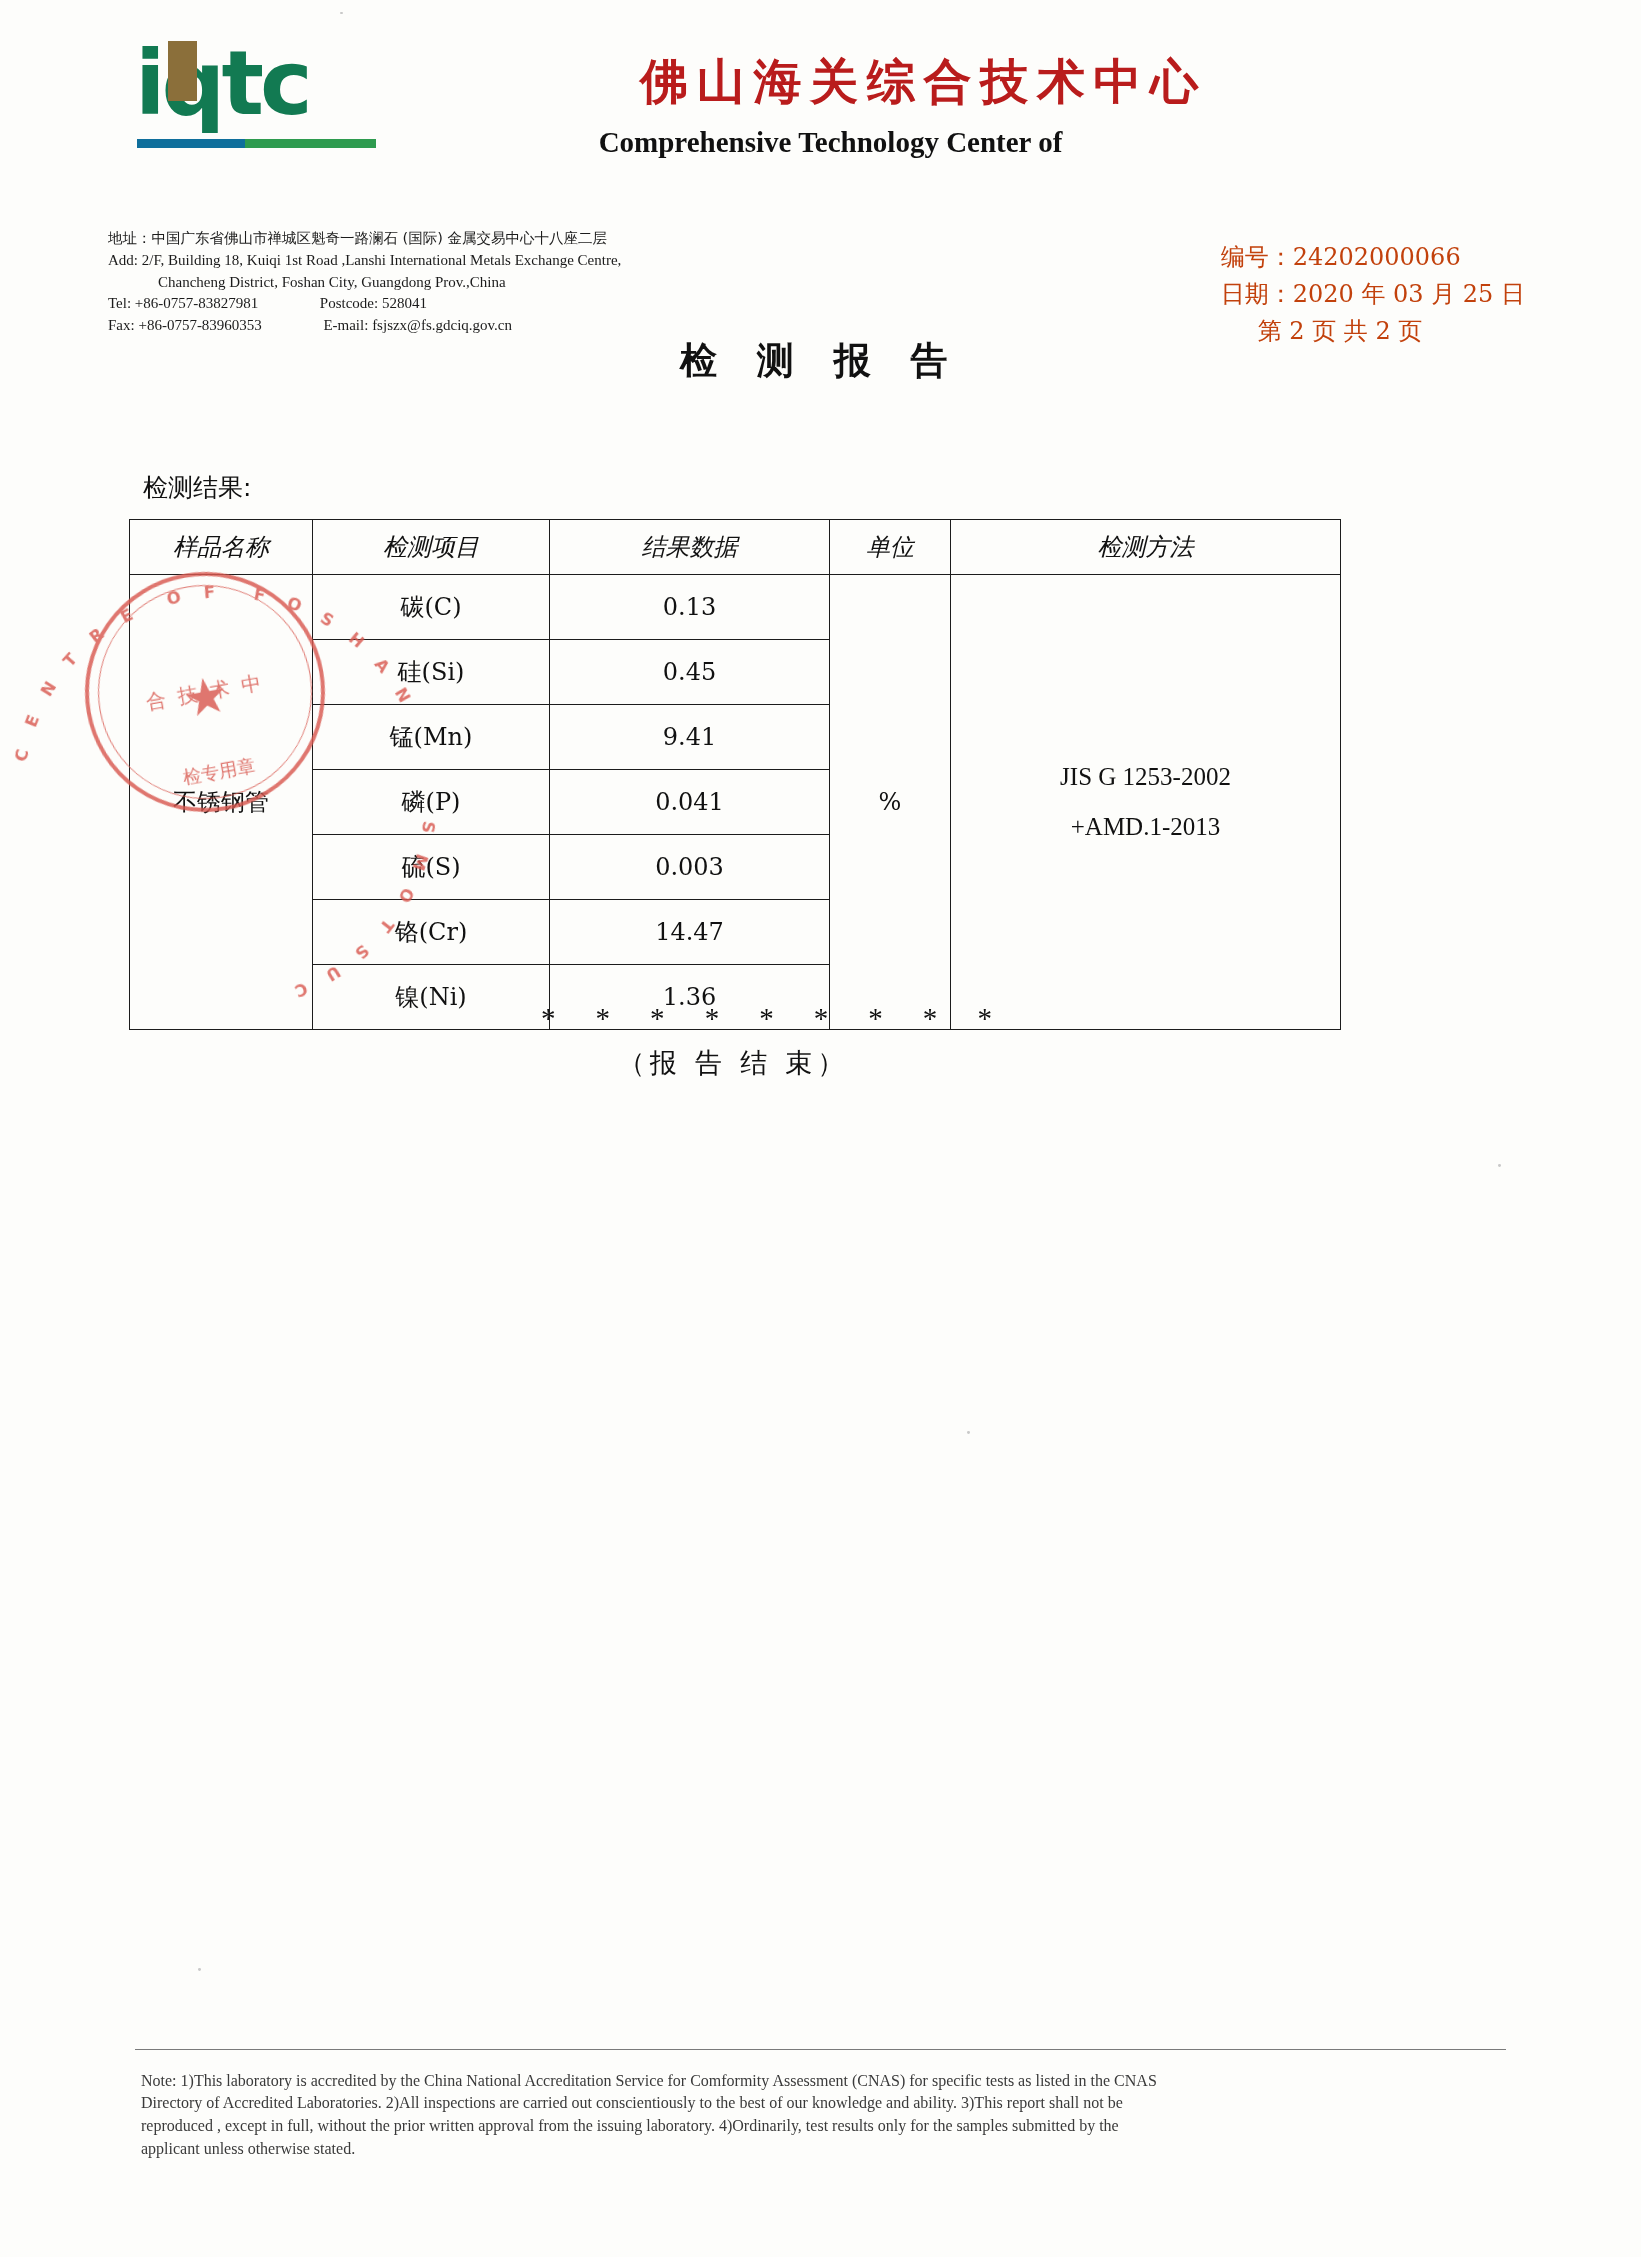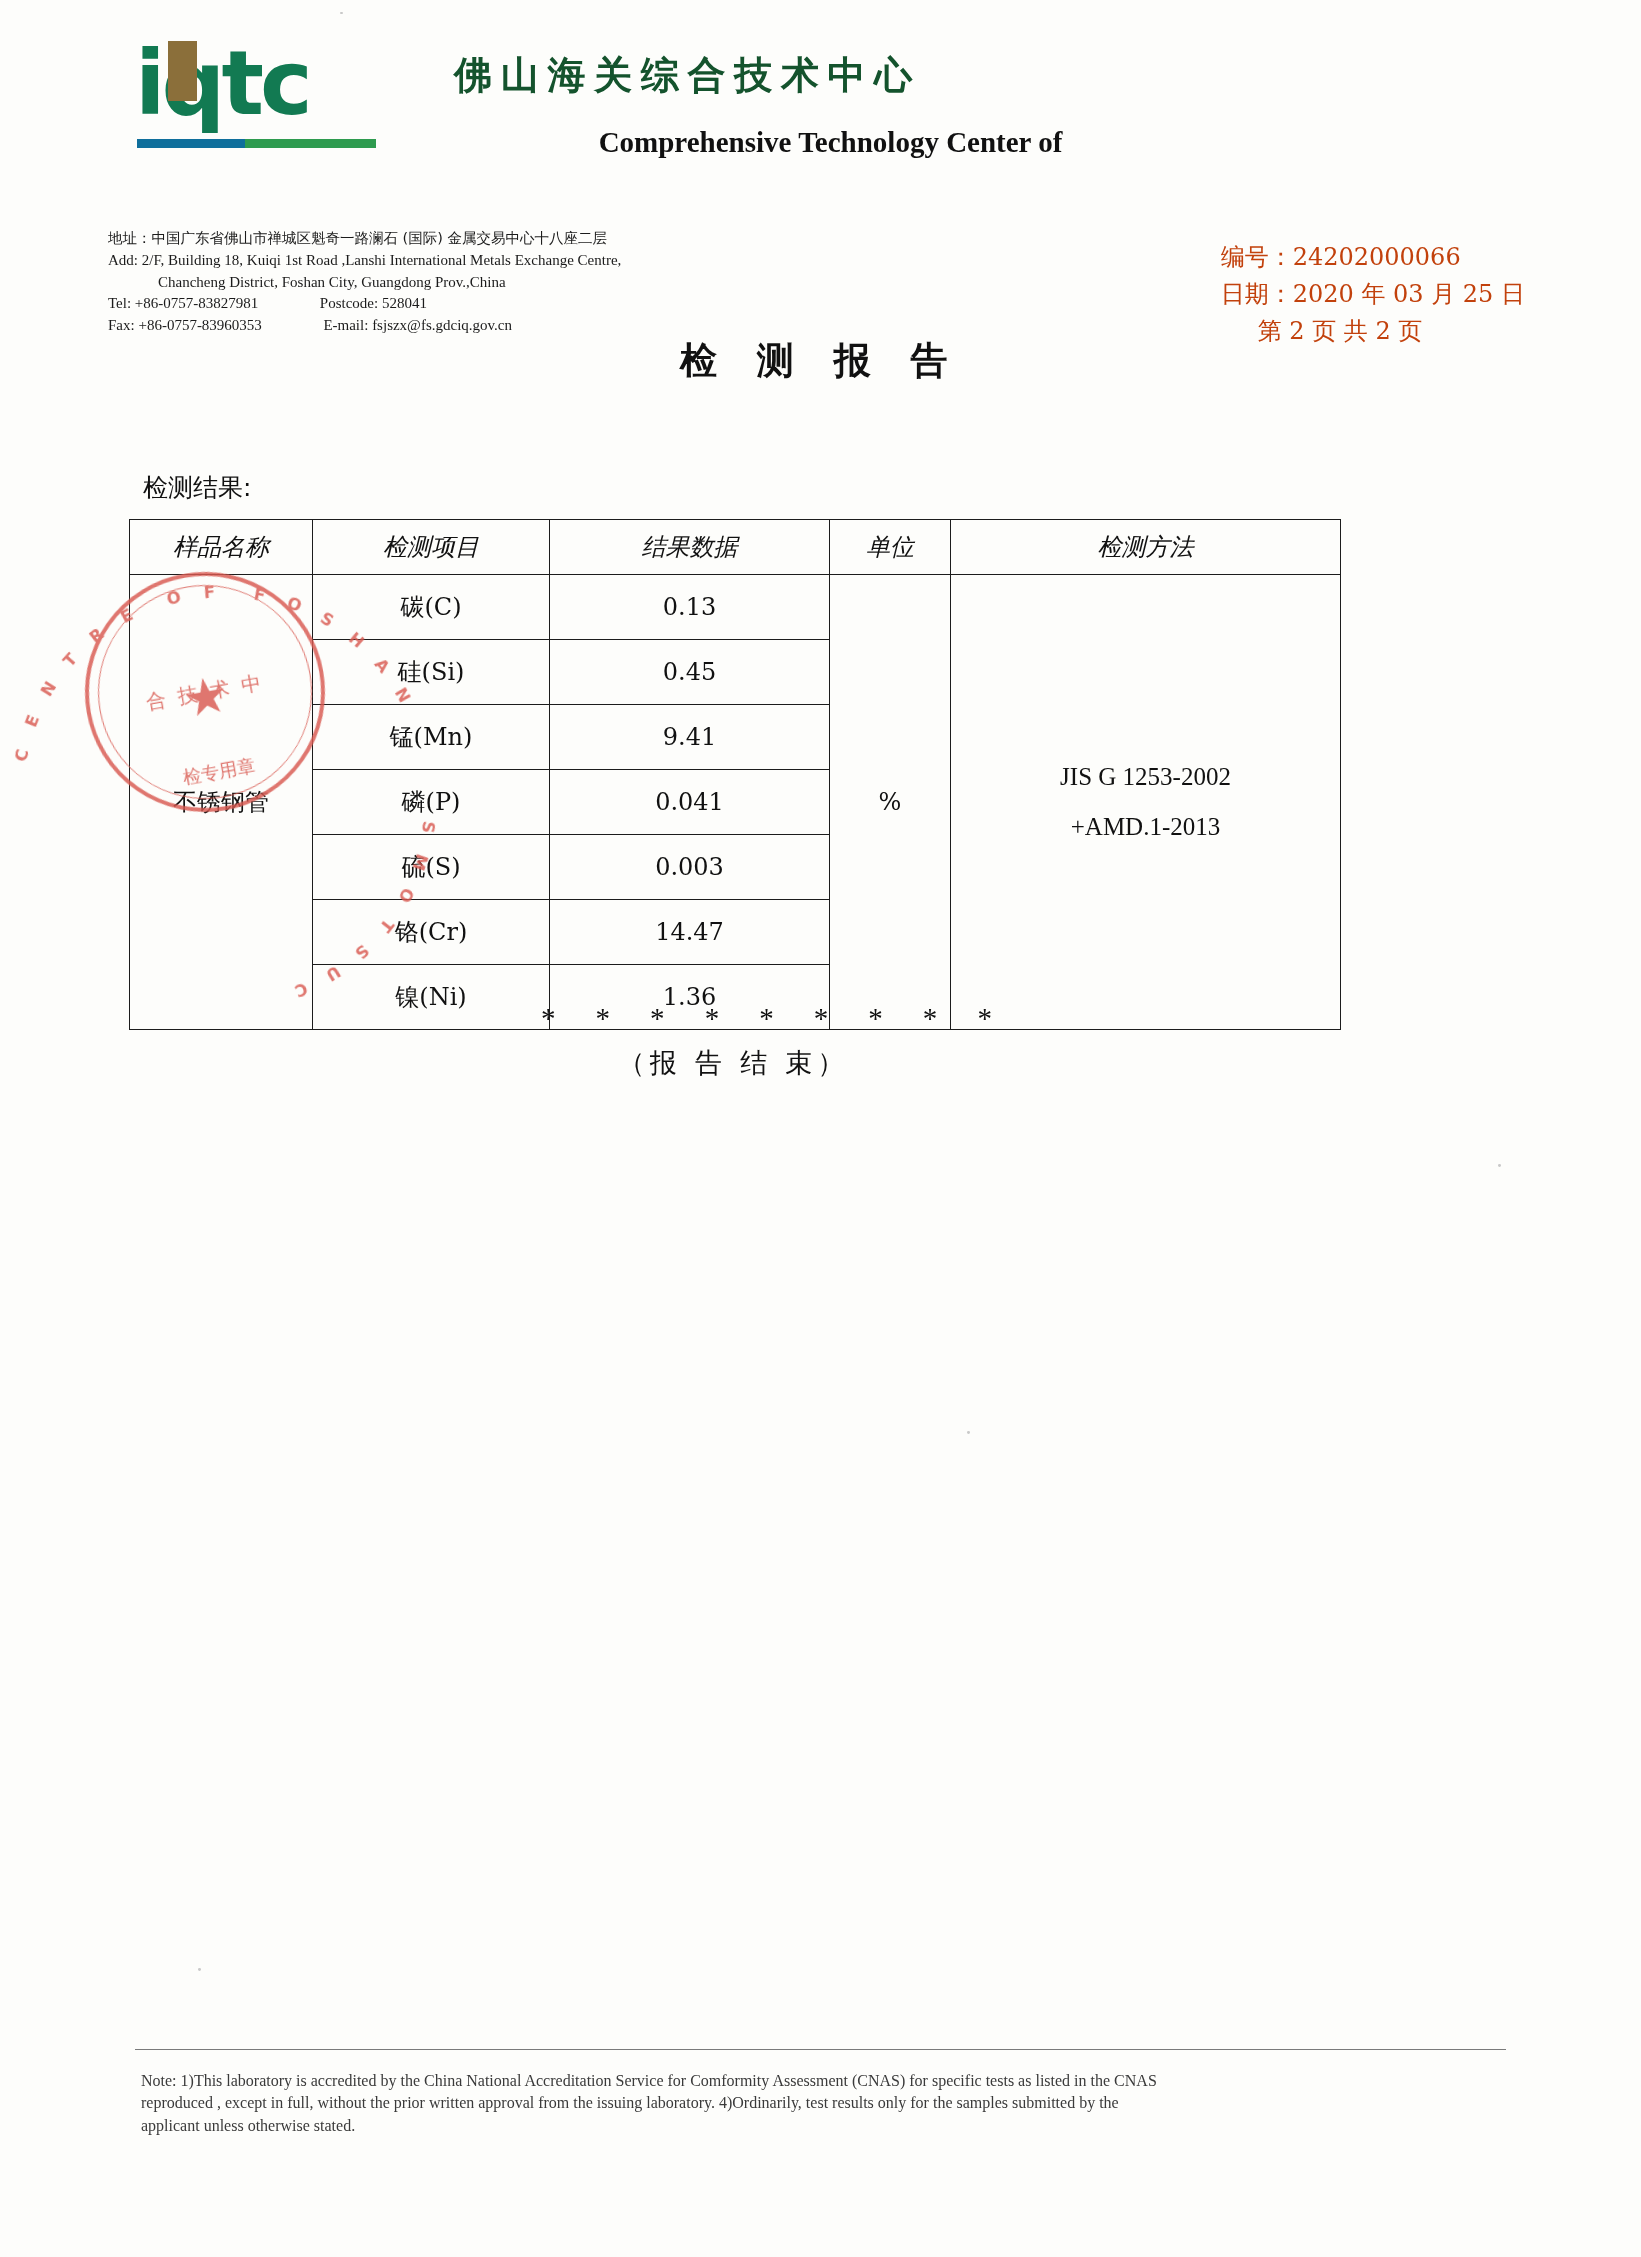--- a/index.html
+++ b/index.html
@@ -57,26 +57,26 @@
     width: 239px;
     height: 8.7px;
     background: linear-gradient(to right, #0f6f9c 0%, #0f6f9c 45%, #2e9b4f 45%, #2e9b4f 100%);
   }
 
   .org-cn {
     position: absolute;
     left: 454px;
     top: 50px;
     width: 753px;
-    text-align: left;
+    text-align: right;
     font-family: "DejaVu Serif", serif;
-    font-size: 38px;
+    font-size: 48px;
     letter-spacing: 8.7px;
     font-weight: 600;
-    color: #14532d;
+    color: #b91c1c;
   }
   .org-en1, .org-en2 {
     position: absolute;
     width: 753px;
     left: 454px;
     text-align: center;
     font-family: "Liberation Serif", serif;
     font-weight: bold;
     font-size: 29px;
     color: #111;
@@ -439,20 +439,21 @@
     </div>
     <div class="seal-center-cn">合 技 术 中</div>
     <div class="star">★</div>
     <div class="seal-bottom-cn">检专用章</div>
   </div>
 
   <div class="footer-rule"></div>
   <div class="footer">
     <div class="en">
       <div>Note:   1)This laboratory is accredited by the China National Accreditation Service for Comformity Assessment (CNAS) for specific tests as listed in the CNAS</div>
+      <div>Directory of Accredited Laboratories. 2)All inspections are carried out conscientiously to the best of our knowledge and ability. 3)This report shall not be</div>
       <div>reproduced , except in full, without the prior written approval from the issuing laboratory. 4)Ordinarily, test results only for the samples submitted by the</div>
       <div>applicant unless otherwise stated.</div>
     </div>
   </div>
 
   <div class="speck" style="left:340px; top:11.6px;"></div>
   <div class="speck" style="left:1498px; top:1164px;"></div>
   <div class="speck" style="left:198px; top:1968px;"></div>
   <div class="speck" style="left:967px; top:1431px;"></div>
 </div>

